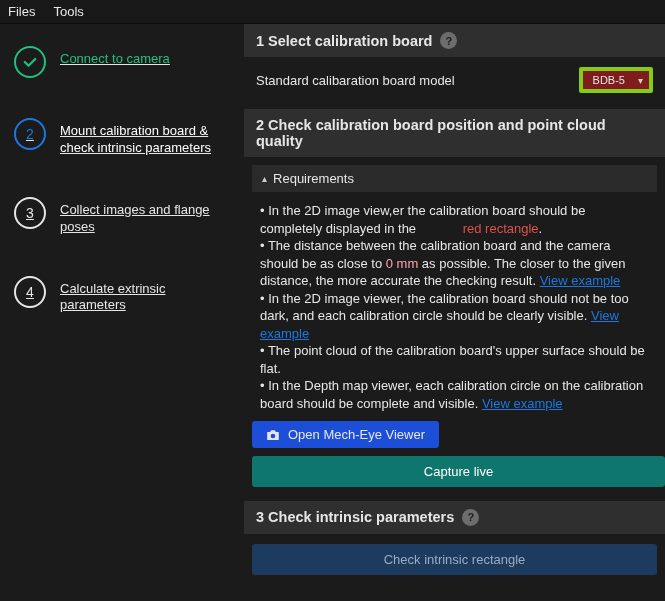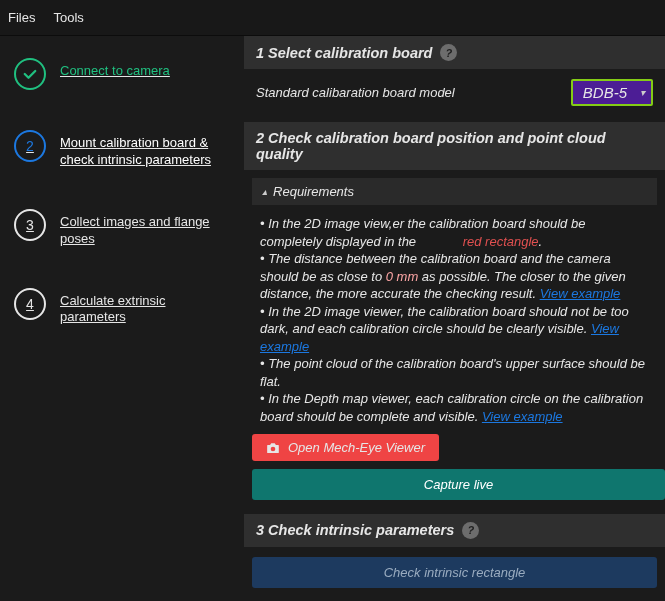--- a/index.html
+++ b/index.html
@@ -4,21 +4,21 @@
   <style>
     * { margin: 0; padding: 0; box-sizing: border-box; }
     body {
       width: 665px; height: 601px;
       background: #1b1b1b;
       font-family: "Segoe UI", Arial, sans-serif;
       color: #e6e6e6; font-size: 13px;
       overflow: hidden;
     }
     .menubar {
-      height: 36px; background: #181818;
+      height: 24px; background: #181818;
       display: flex; align-items: center;
       padding: 0 8px; gap: 18px;
       border-bottom: 1px solid #0c0c0c;
     }
     .menubar span { cursor: default; }
     .layout { display: flex; height: calc(601px - 28px); }
     .sidebar {
       width: 244px; background: #1b1b1b;
       padding: 22px 14px;
       text-decoration: underline;
@@ -36,41 +36,41 @@
     }
     .step-circle.done { border-color: #20c080; color: #20c080; }
     .step-circle.done svg { width: 18px; height: 18px; stroke: #20c080; }
     .step-circle.active { border-color: #1c78e0; color: #1c78e0; }
     .step-label { padding-top: 5px; line-height: 1.3; }
     .step-label.done { color: #20c080; }
     .step-label.active { color: #ffffff; }
 
     .main {
       flex: 1; background: #1b1b1b;
-      overflow-y: auto; padding-bottom: 4px; font-style: italic;
+      overflow-y: auto; padding-bottom: 4px;
     }
     .section-header {
       background: #2f2f2f;
       padding: 8px 12px;
       font-weight: 700; font-size: 14.5px;
       display: flex; align-items: center; gap: 8px;
     }
     .help-icon {
       width: 17px; height: 17px; border-radius: 50%;
       background: #6d6d6d; color: #1e1e1e;
       display: inline-flex; align-items: center; justify-content: center;
       font-size: 11px; font-weight: 700;
     }
     .row-select {
       display: flex; align-items: center; justify-content: space-between;
       padding: 10px 12px 16px 12px;
     }
     .select {
-      background: #4c1d95; border: 2px solid #84cc16;
-      color: #e6e6e6; font-size: 15px;
+      background: #7f1d1d; border: 4px solid #84cc16;
+      color: #e6e6e6; font-size: 11px;
       padding: 3px 24px 3px 10px;
       position: relative; border-radius: 2px;
       display: inline-flex; align-items: center;
     }
     .select::after {
       content: "▾"; position: absolute; right: 6px;
       font-size: 10px; color: #ccc;
     }
     .collapse-hdr {
       background: #2a2a2a;
@@ -85,21 +85,21 @@
     }
     .bullets p { margin: 0; }
     .red { color: #e05050; margin-left: 43px; }
     .blue-num { color: #fca5a5; }
     .link { color: #1c78e0; text-decoration: underline; cursor: pointer; }
     .btn {
       display: inline-flex; align-items: center; justify-content: center;
       gap: 8px; padding: 6px 14px; border-radius: 3px;
       font-size: 13px; cursor: pointer;
     }
-    .btn-gray { background: #ef4444; color: #e6e6e6; }
+    .btn-gray { background: #1d4ed8; color: #e6e6e6; }
     .btn-blue {
       background: #0f766e; color: #fff;
       display: flex; margin: 8px 0 14px 8px;
       padding: 8px;
     }
     .btn-darkblue {
       background: #1d3a5f; color: #9aacc0;
       display: flex; margin: 10px 8px 14px 8px;
       padding: 8px;
     }

